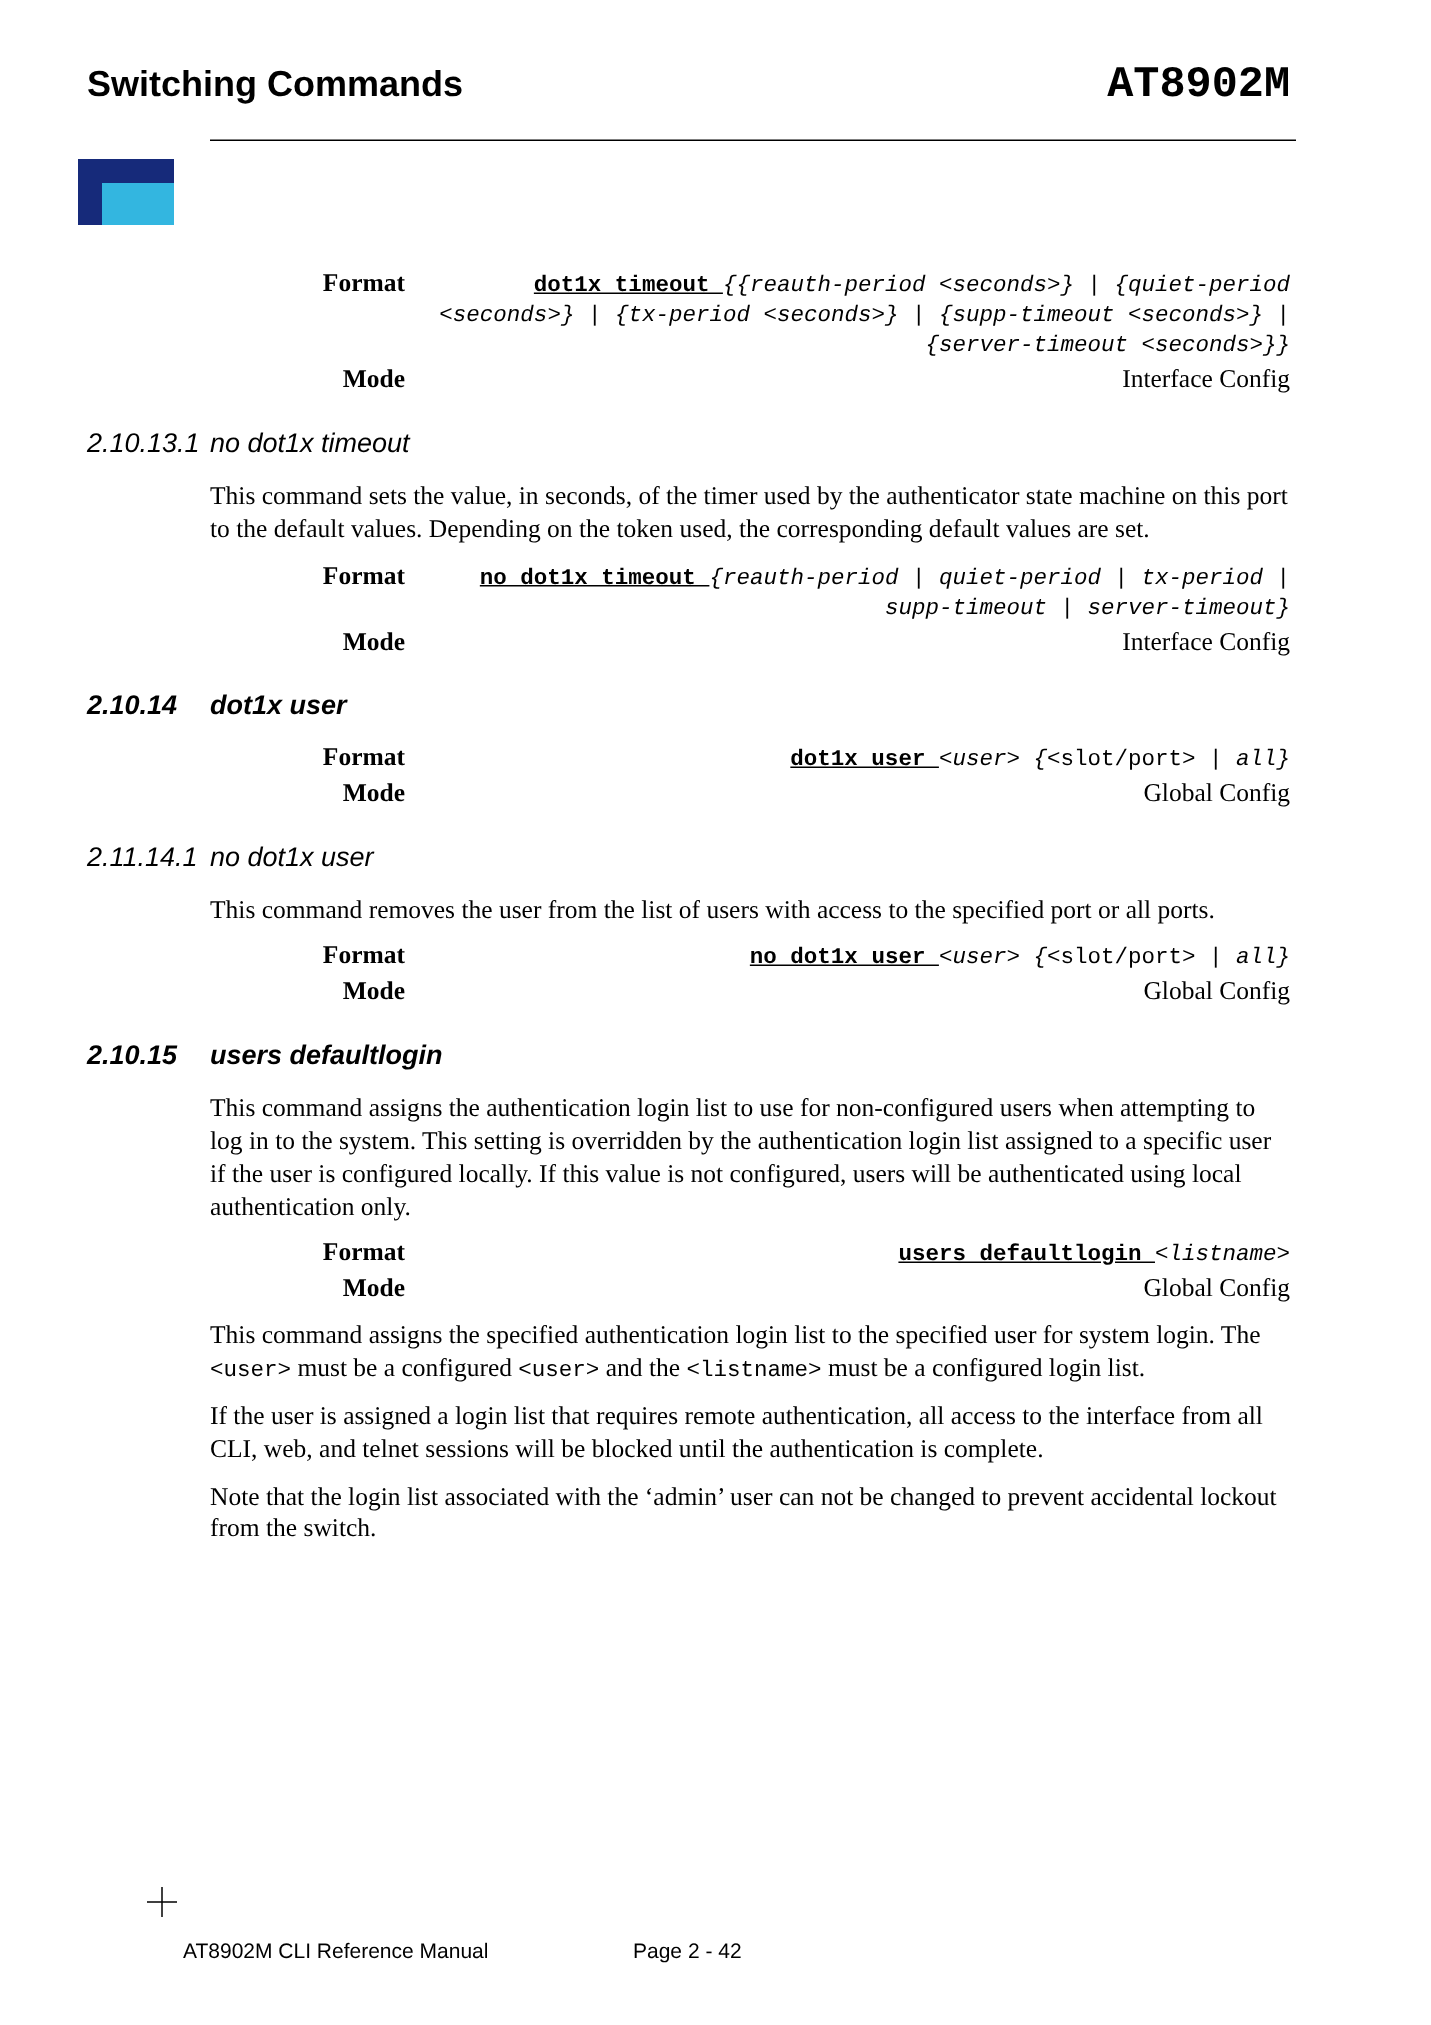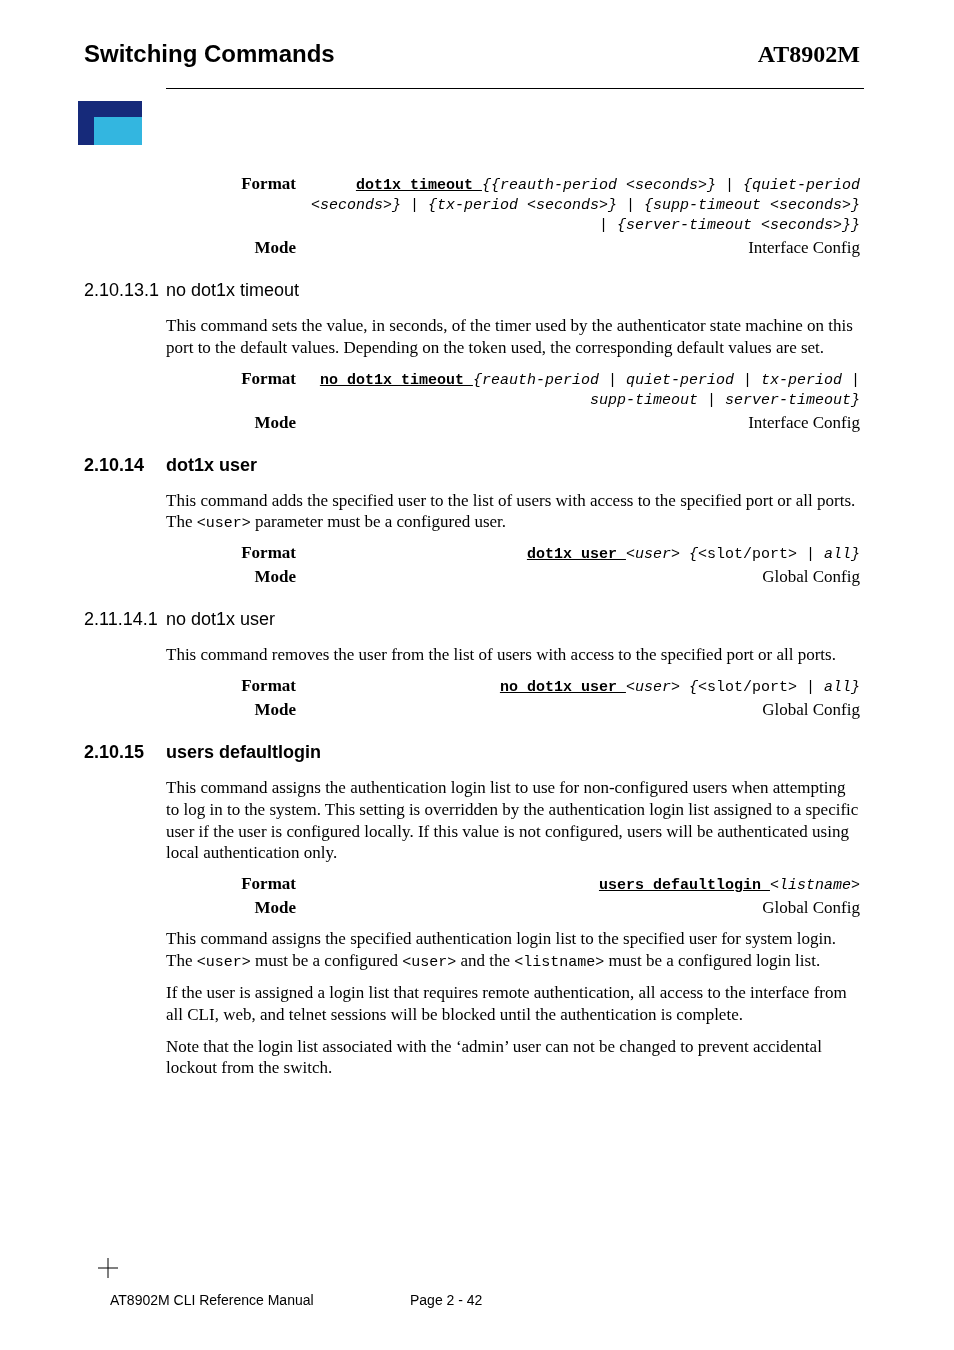--- a/index.html
+++ b/index.html
@@ -8,37 +8,37 @@
   body {
     width: 954px;
     height: 1350px;
     background: #fff;
     font-family: "Times New Roman", Times, serif;
     color: #000;
     position: relative;
     font-size: 17px;
   }
   .page {
-    padding: 40px 90px 0 84px;
+    padding: 40px 90px 0 58px;
   }
   .header {
     display: flex;
     justify-content: space-between;
     align-items: baseline;
     padding-right: 4px;
   }
   .header-left {
     font-family: Arial, Helvetica, sans-serif;
     font-weight: bold;
     font-size: 24px;
   }
   .header-right {
-    font-family: Liberation Serif, serif;
+    font-family: Liberation Mono, monospace;
     font-weight: bold;
-    font-size: 24px;
+    font-size: 29px;
   }
   .hrule {
     margin-top: 20px;
     margin-left: 82px;
     border-top: 1.5px solid #000;
   }
   .logo {
     margin-top: 12px;
     margin-left: -6px;
   }
@@ -63,20 +63,21 @@
   }
   .mono { font-family: "Courier New", Courier, monospace; font-size: 15px; }
   .mono-bold { font-family: "Courier New", Courier, monospace; font-weight: bold; font-size: 15px; text-decoration: underline; }
   .mono-ital { font-family: "Courier New", Courier, monospace; font-style: italic; font-size: 15px; }
   .section-h {
     display: flex;
     font-family: Arial, Helvetica, sans-serif;
     font-size: 18px;
     margin-top: 22px;
     margin-bottom: 14px;
+    font-style: italic;
   }
   .section-h .num {
     margin-left: -82px;
     width: 82px;
     flex-shrink: 0;
   }
   .section-h.bold { font-weight: bold; }
   .para {
     font-family: "Times New Roman", Times, serif;
     font-size: 17px;
@@ -85,21 +86,21 @@
   }
   .footer {
     position: absolute;
     bottom: 42px;
     left: 110px;
     right: 90px;
     display: flex;
     font-family: Arial, Helvetica, sans-serif;
     font-size: 14px;
   }
-  .footer .ft-left { width: 300px; }
+  .footer .ft-left { width: 300px; margin-left: 12px; }
   .footer .ft-mid { }
   .blk { margin-top: 10px; margin-bottom: 10px; text-align: right; }
 </style>
 </head>
 <body>
 
 <div class="page">
   <div class="header">
     <div class="header-left">Switching Commands</div>
     <div class="header-right">AT8902M</div>
@@ -145,23 +146,20 @@
       <div class="row">
         <div class="label">Mode</div>
         <div class="val">Interface Config</div>
       </div>
     </div>
 
     <div class="section-h bold">
       <div class="num">2.10.14</div>
       <div>dot1x user</div>
     </div>
-    <div class="para">
-      <span>This command adds the specified user to the list of users with access to the specified port or all ports. The </span><span class="mono">&lt;user&gt;</span><span> parameter must be a configured user.</span>
-    </div>
     <div class="blk">
       <div class="row">
         <div class="label">Format</div>
         <div class="val">
           <span class="mono-bold">dot1x user </span><span class="mono-ital">&lt;user&gt; {</span><span class="mono">&lt;slot/port&gt;</span><span class="mono-ital"> | all}</span>
         </div>
       </div>
       <div class="row">
         <div class="label">Mode</div>
         <div class="val">Global Config</div>

